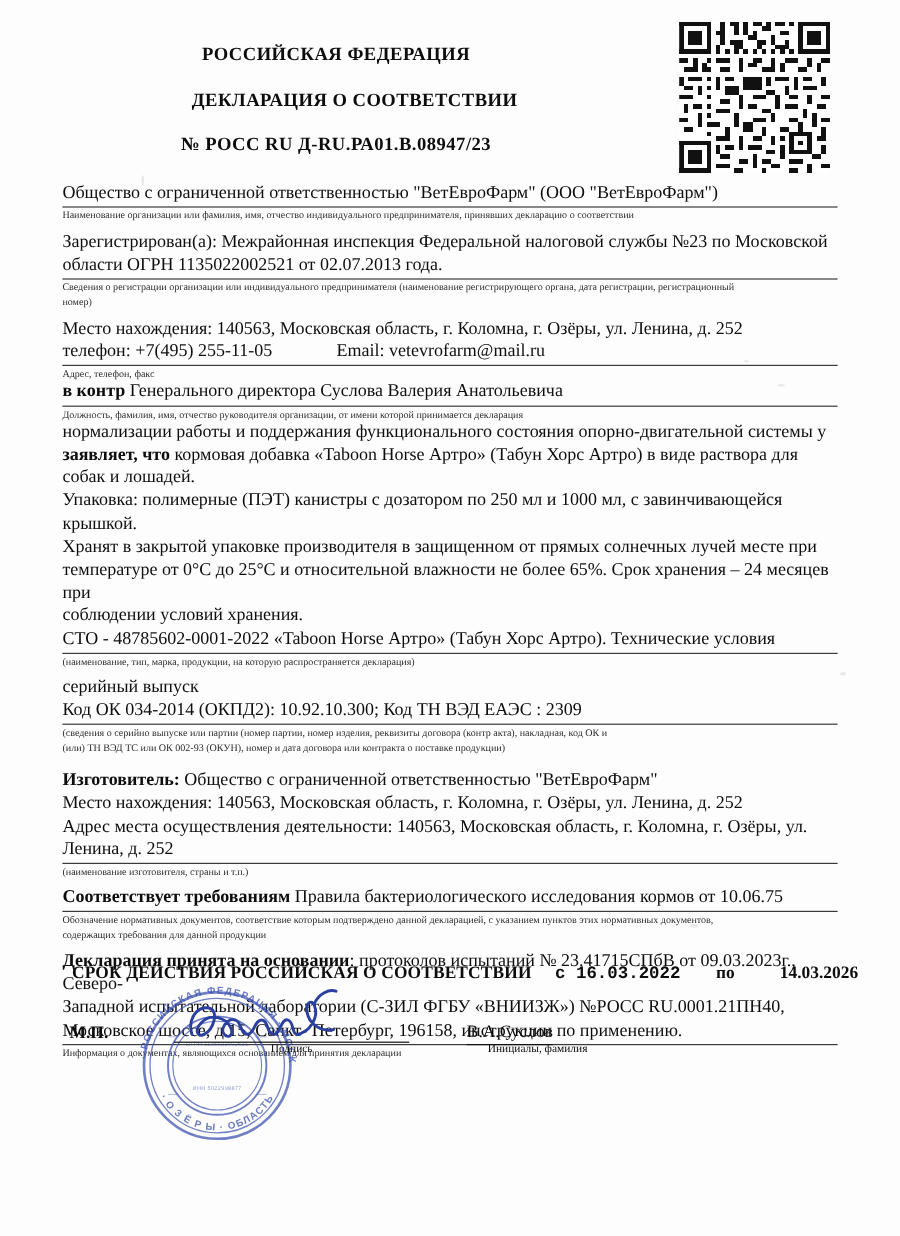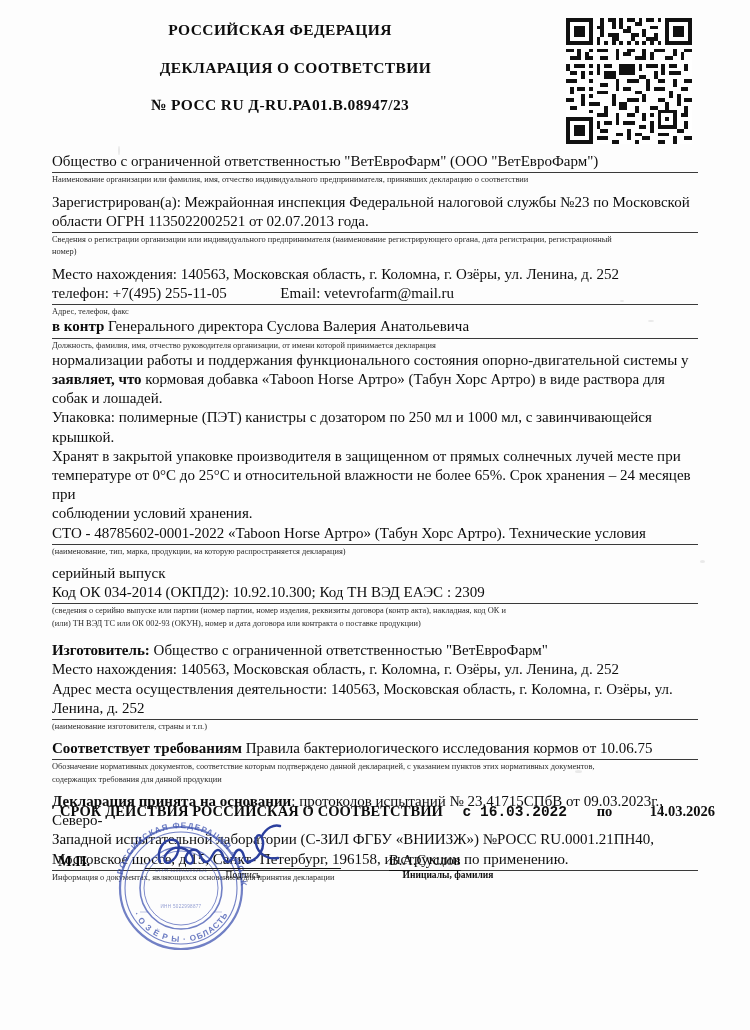--- a/index.html
+++ b/index.html
@@ -18,21 +18,21 @@
     height: 1030px;
     margin: 0 auto;
     background: #fdfdfd;
     overflow: hidden;
   }
 
   
   .header-block {
     position: absolute;
     left: 0;
-    top: 21px;
+    top: 37px;
     width: 560px;
     text-align: center;
   }
   .hdr-line {
     font-weight: bold;
     font-size: 15.5px;
     letter-spacing: .4px;
     margin-bottom: 20px;
     white-space: nowrap;
   }
@@ -125,21 +125,20 @@
     border-bottom: 1.2px solid #111;
     padding-bottom: 1px;
   }
   .name-cap {
     position: absolute;
     left: 383px;
     top: 870px;
     width: 130px;
     text-align: center;
     font-size: 9.5px;
-    font-weight: bold;
   }
 
   
   .stamp {
     position: absolute;
     left: 100px;
     top: 812px;
     width: 162px;
     height: 152px;
     pointer-events: none;

